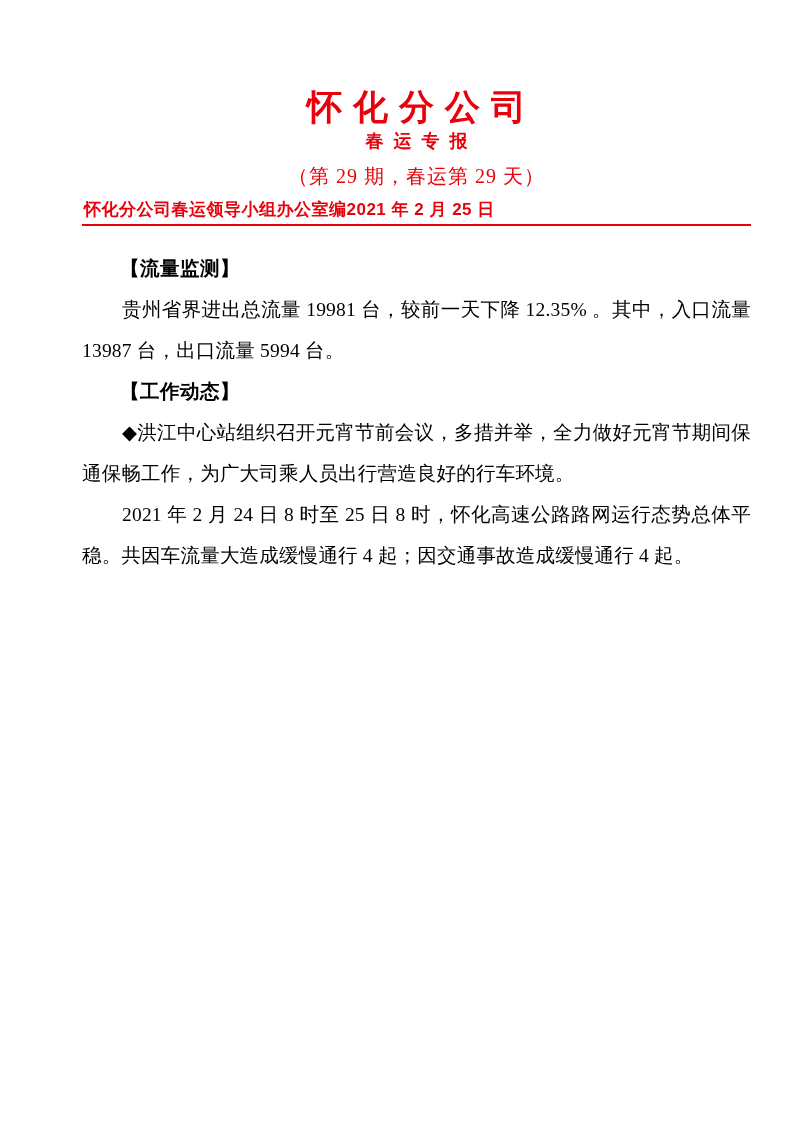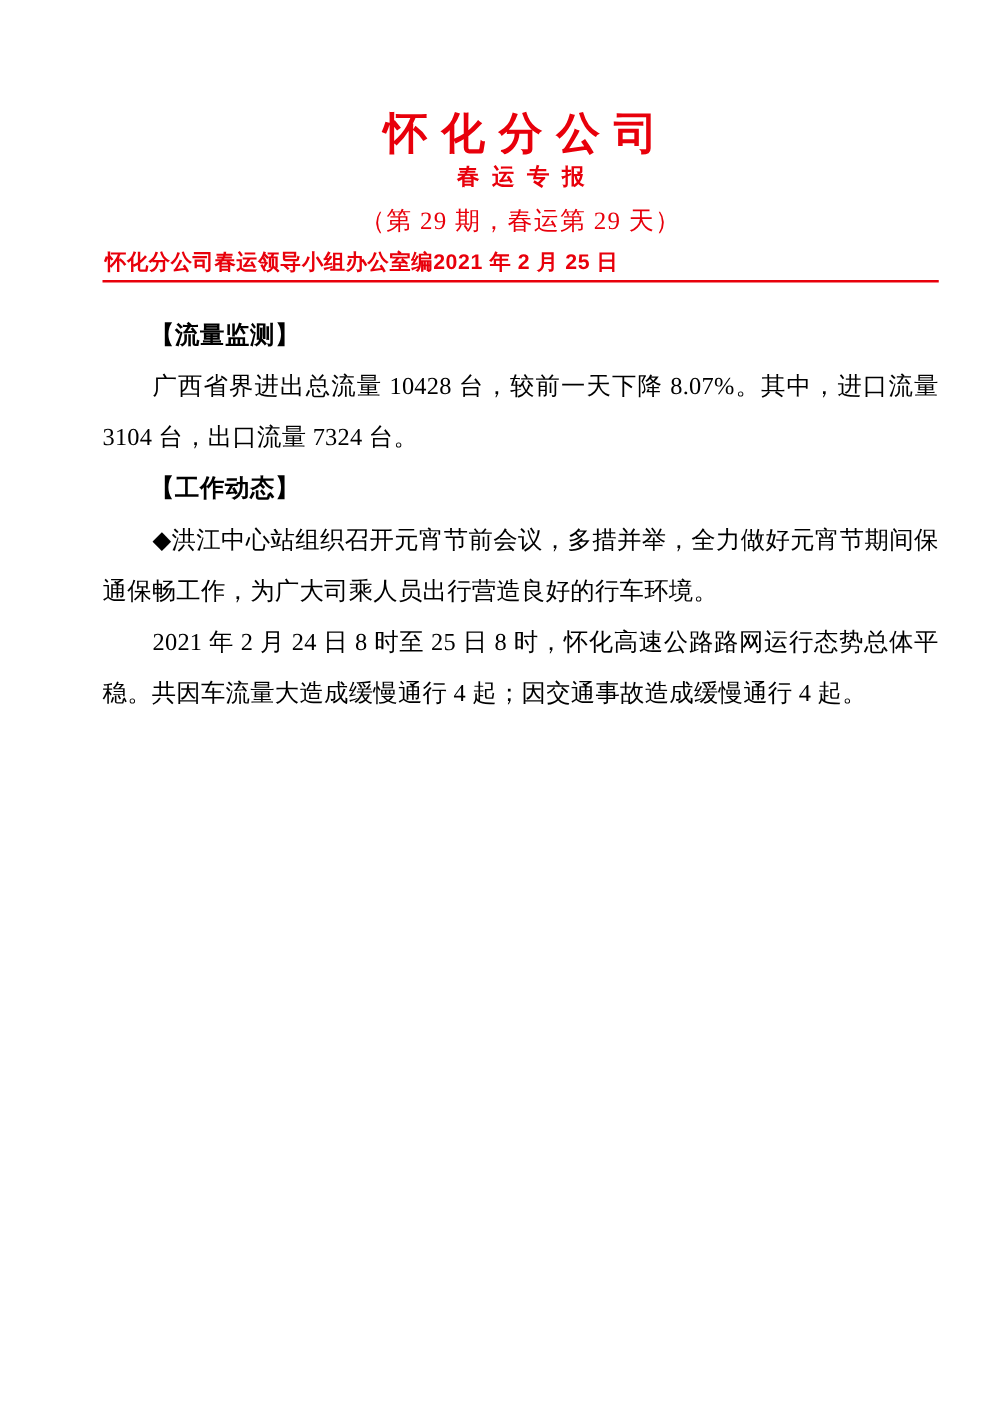--- a/index.html
+++ b/index.html
@@ -123,21 +123,21 @@
 
   <div class="byline-row">
     <div class="byline-left">怀化分公司春运领导小组办公室编</div>
     <div class="byline-right">2021 年 2 月 25 日</div>
   </div>
 
   <div class="body">
 
     <div class="section-head">【流量监测】</div>
 
-    <p class="para">广西省界进出总流量 10428 台，较前一天下降 8.07%。其中，进口流量 3104 台，出口流量 7324 台。</p>
+    <p class="para">贵州省界进出总流量 19981 台，较前一天下降 12.35% 。其中，入口流量 13987 台，出口流量 5994 台。</p>
 
     <div class="section-head">【工作动态】</div>
     <p class="para">◆洪江中心站组织召开元宵节前会议，多措并举，全力做好元宵节期间保通保畅工作，为广大司乘人员出行营造良好的行车环境。</p>
 
     <p class="para nobullet">2021 年 2 月 24 日 8 时至 25 日 8 时，怀化高速公路路网运行态势总体平稳。共因车流量大造成缓慢通行 4 起；因交通事故造成缓慢通行 4 起。</p>
 
   </div>
 </div>
 
 </body></html>

